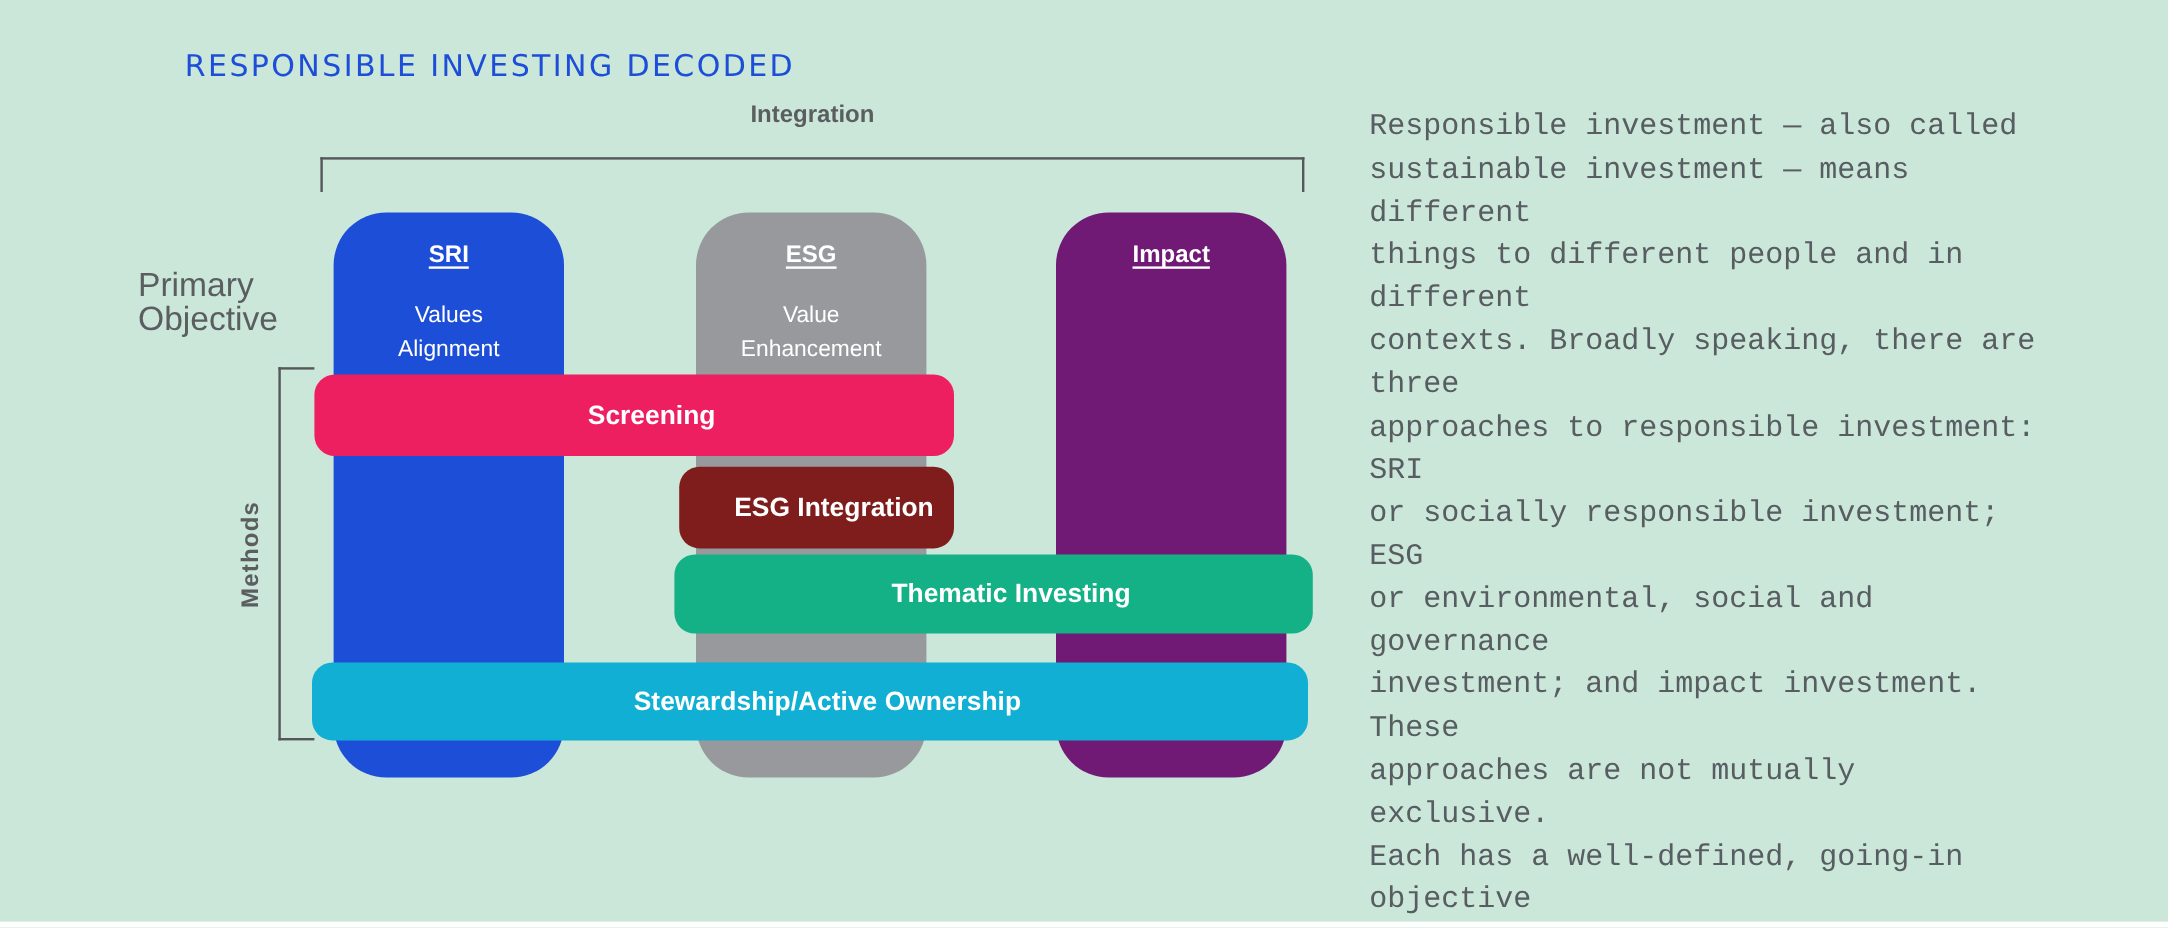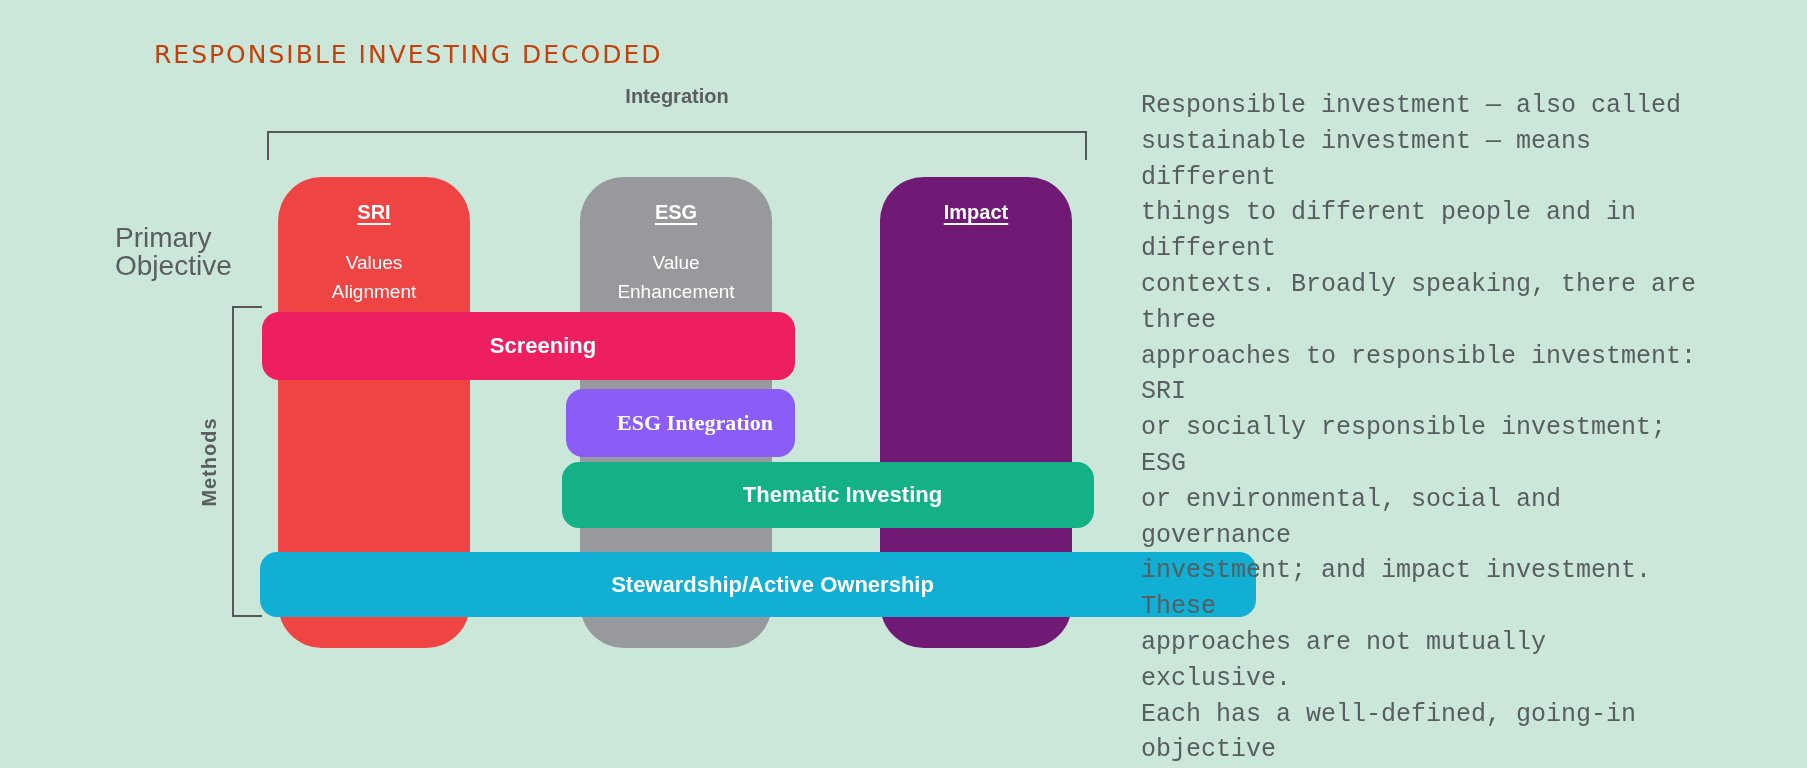--- a/index.html
+++ b/index.html
@@ -46,21 +46,21 @@
 
   
   .bar {
     position: absolute; border-radius: 17px;
     display: flex; align-items: center; justify-content: center;
     color: #ffffff; font-size: 22px; font-weight: bold; padding-left: 29px;
   }
   .bar-screening   { left: 262px; top: 312px; width: 533px; height: 68px; }
   .bar-esg-int     { left: 566px; top: 389px; width: 229px; height: 68px; }
   .bar-thematic    { left: 562px; top: 462px; width: 532px; height: 66px; text-align: right; }
-  .bar-stewardship { left: 260px; top: 552px; width: 996px; height: 65px; }
+  .bar-stewardship { left: 260px; top: 552px; width: 830px; height: 65px; }
 
   
   .primary-objective {
     position: absolute; left: 115px; top: 224px; width: 150px;
     font-size: 28px; font-weight: normal; line-height: 28px;
     white-space: pre-line;
   }
   .methods-vline       { position: absolute; left: 232px; top: 306px; height: 311px; border-left: 2px solid #55575a; }
   .methods-tick-top    { position: absolute; left: 232px; top: 306px; width: 30px; border-top: 2px solid #55575a; }
   .methods-tick-bottom { position: absolute; left: 232px; top: 615px; width: 30px; border-top: 2px solid #55575a; }
@@ -81,47 +81,47 @@
   .bottom-strip {
     position: absolute; left: 0; bottom: 0; width: 100%; height: 5px;
     background: #ffffff;
   }
 </style>
 </head>
 <body>
 
 <div class="page" style="background-color: rgb(203, 231, 218);">
 
-  <div class="page-title" style="color: #c2410c;">RESPONSIBLE INVESTING DECODED</div>
+  <div class="page-title" style="color: #1d4ed8;">RESPONSIBLE INVESTING DECODED</div>
 
   <div>
 
     <div class="approaches-label" style="color: rgb(91, 94, 97);">Integration</div>
     <div class="bracket-top"></div>
     <div class="bracket-tick-left"></div>
     <div class="bracket-tick-right"></div>
 
-    <div class="pillar pillar-sri" style="background-color: #ef4444;">
+    <div class="pillar pillar-sri" style="background-color: #1d4ed8;">
       <div class="pillar-name">SRI</div>
       <div class="pillar-sub">Values
 Alignment</div>
     </div>
     <div class="pillar pillar-esg" style="background-color: rgb(151, 153, 156);">
       <div class="pillar-name">ESG</div>
       <div class="pillar-sub">Value
 Enhancement</div>
     </div>
     <div class="pillar pillar-impact" style="background-color: #701a75;">
       <div class="pillar-name">Impact</div>
     </div>
 
     <div class="bar bar-screening" style="background-color: rgb(237, 31, 96);">
       <span>Screening</span>
     </div>
-    <div class="bar bar-esg-int" style="background-color: #8b5cf6; font-family: Liberation Serif, serif;">
+    <div class="bar bar-esg-int" style="background-color: #7f1d1d;">
       <span>ESG Integration</span>
     </div>
     <div class="bar bar-thematic" style="background-color: rgb(20, 177, 135);">
       <span>Thematic Investing</span>
     </div>
     <div class="bar bar-stewardship" style="background-color: rgb(16, 175, 211);">
       <span>Stewardship/Active Ownership</span>
     </div>
 
     <div class="primary-objective" style="color: rgb(91, 94, 97);">Primary

